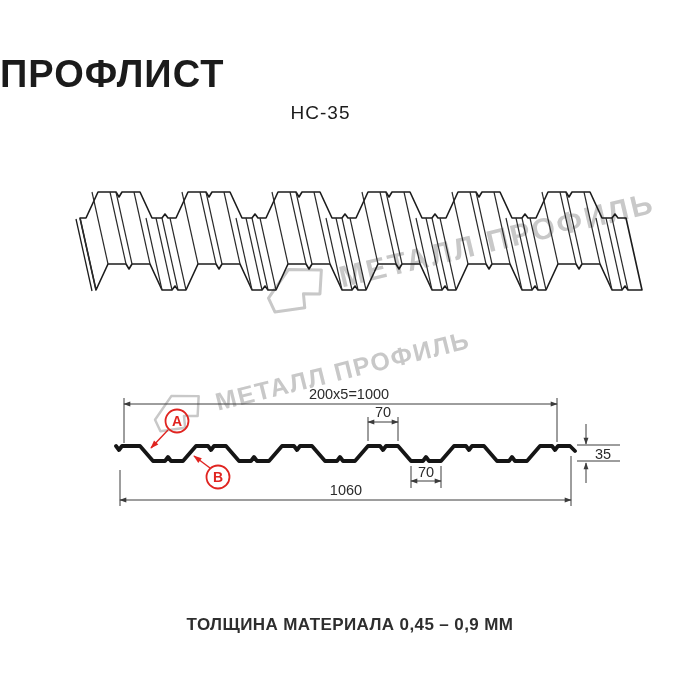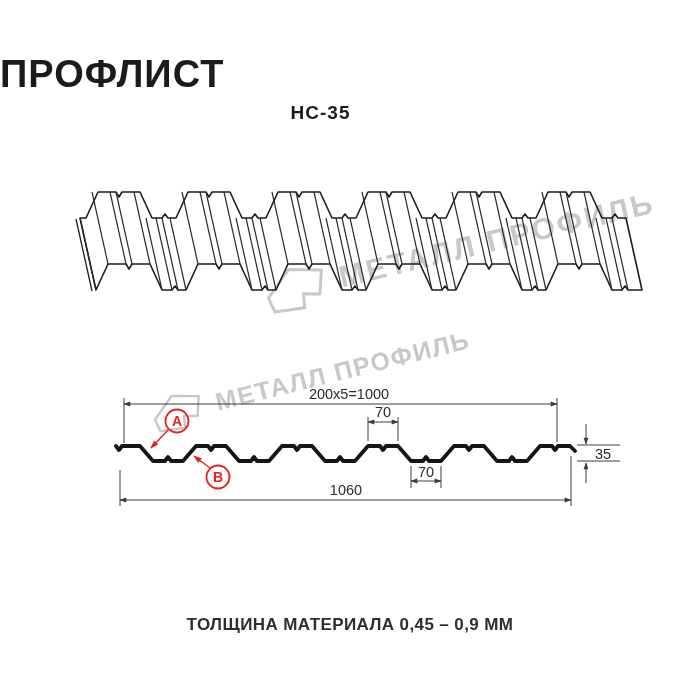--- a/index.html
+++ b/index.html
@@ -8,21 +8,21 @@
     font-family:"Liberation Sans",sans-serif;
   }
   .layer{position:absolute;left:0;top:0;width:700px;height:700px;}
 
   .title{
     position:absolute;top:52px;left:0;width:700px;text-align:left;
     font-size:38px;line-height:44px;font-weight:800;letter-spacing:1px;color:#1b1b1b;
   }
   .subtitle{
     position:absolute;top:101px;left:0;width:641px;text-align:center;
-    font-size:19px;line-height:24px;font-weight:700;letter-spacing:1px;color:#1b1b1b;
+    font-size:19px;line-height:24px;font-weight:400;letter-spacing:1px;color:#1b1b1b;
   }
   .footer{
     position:absolute;top:615px;left:0;width:700px;text-align:center;
     font-size:17px;font-weight:600;letter-spacing:.4px;color:#2e2e2e;
   }
 
   
   .wm{
     position:absolute;display:flex;align-items:center;gap:12px;
     color:#c8c8c8;font-weight:700;white-space:nowrap;

